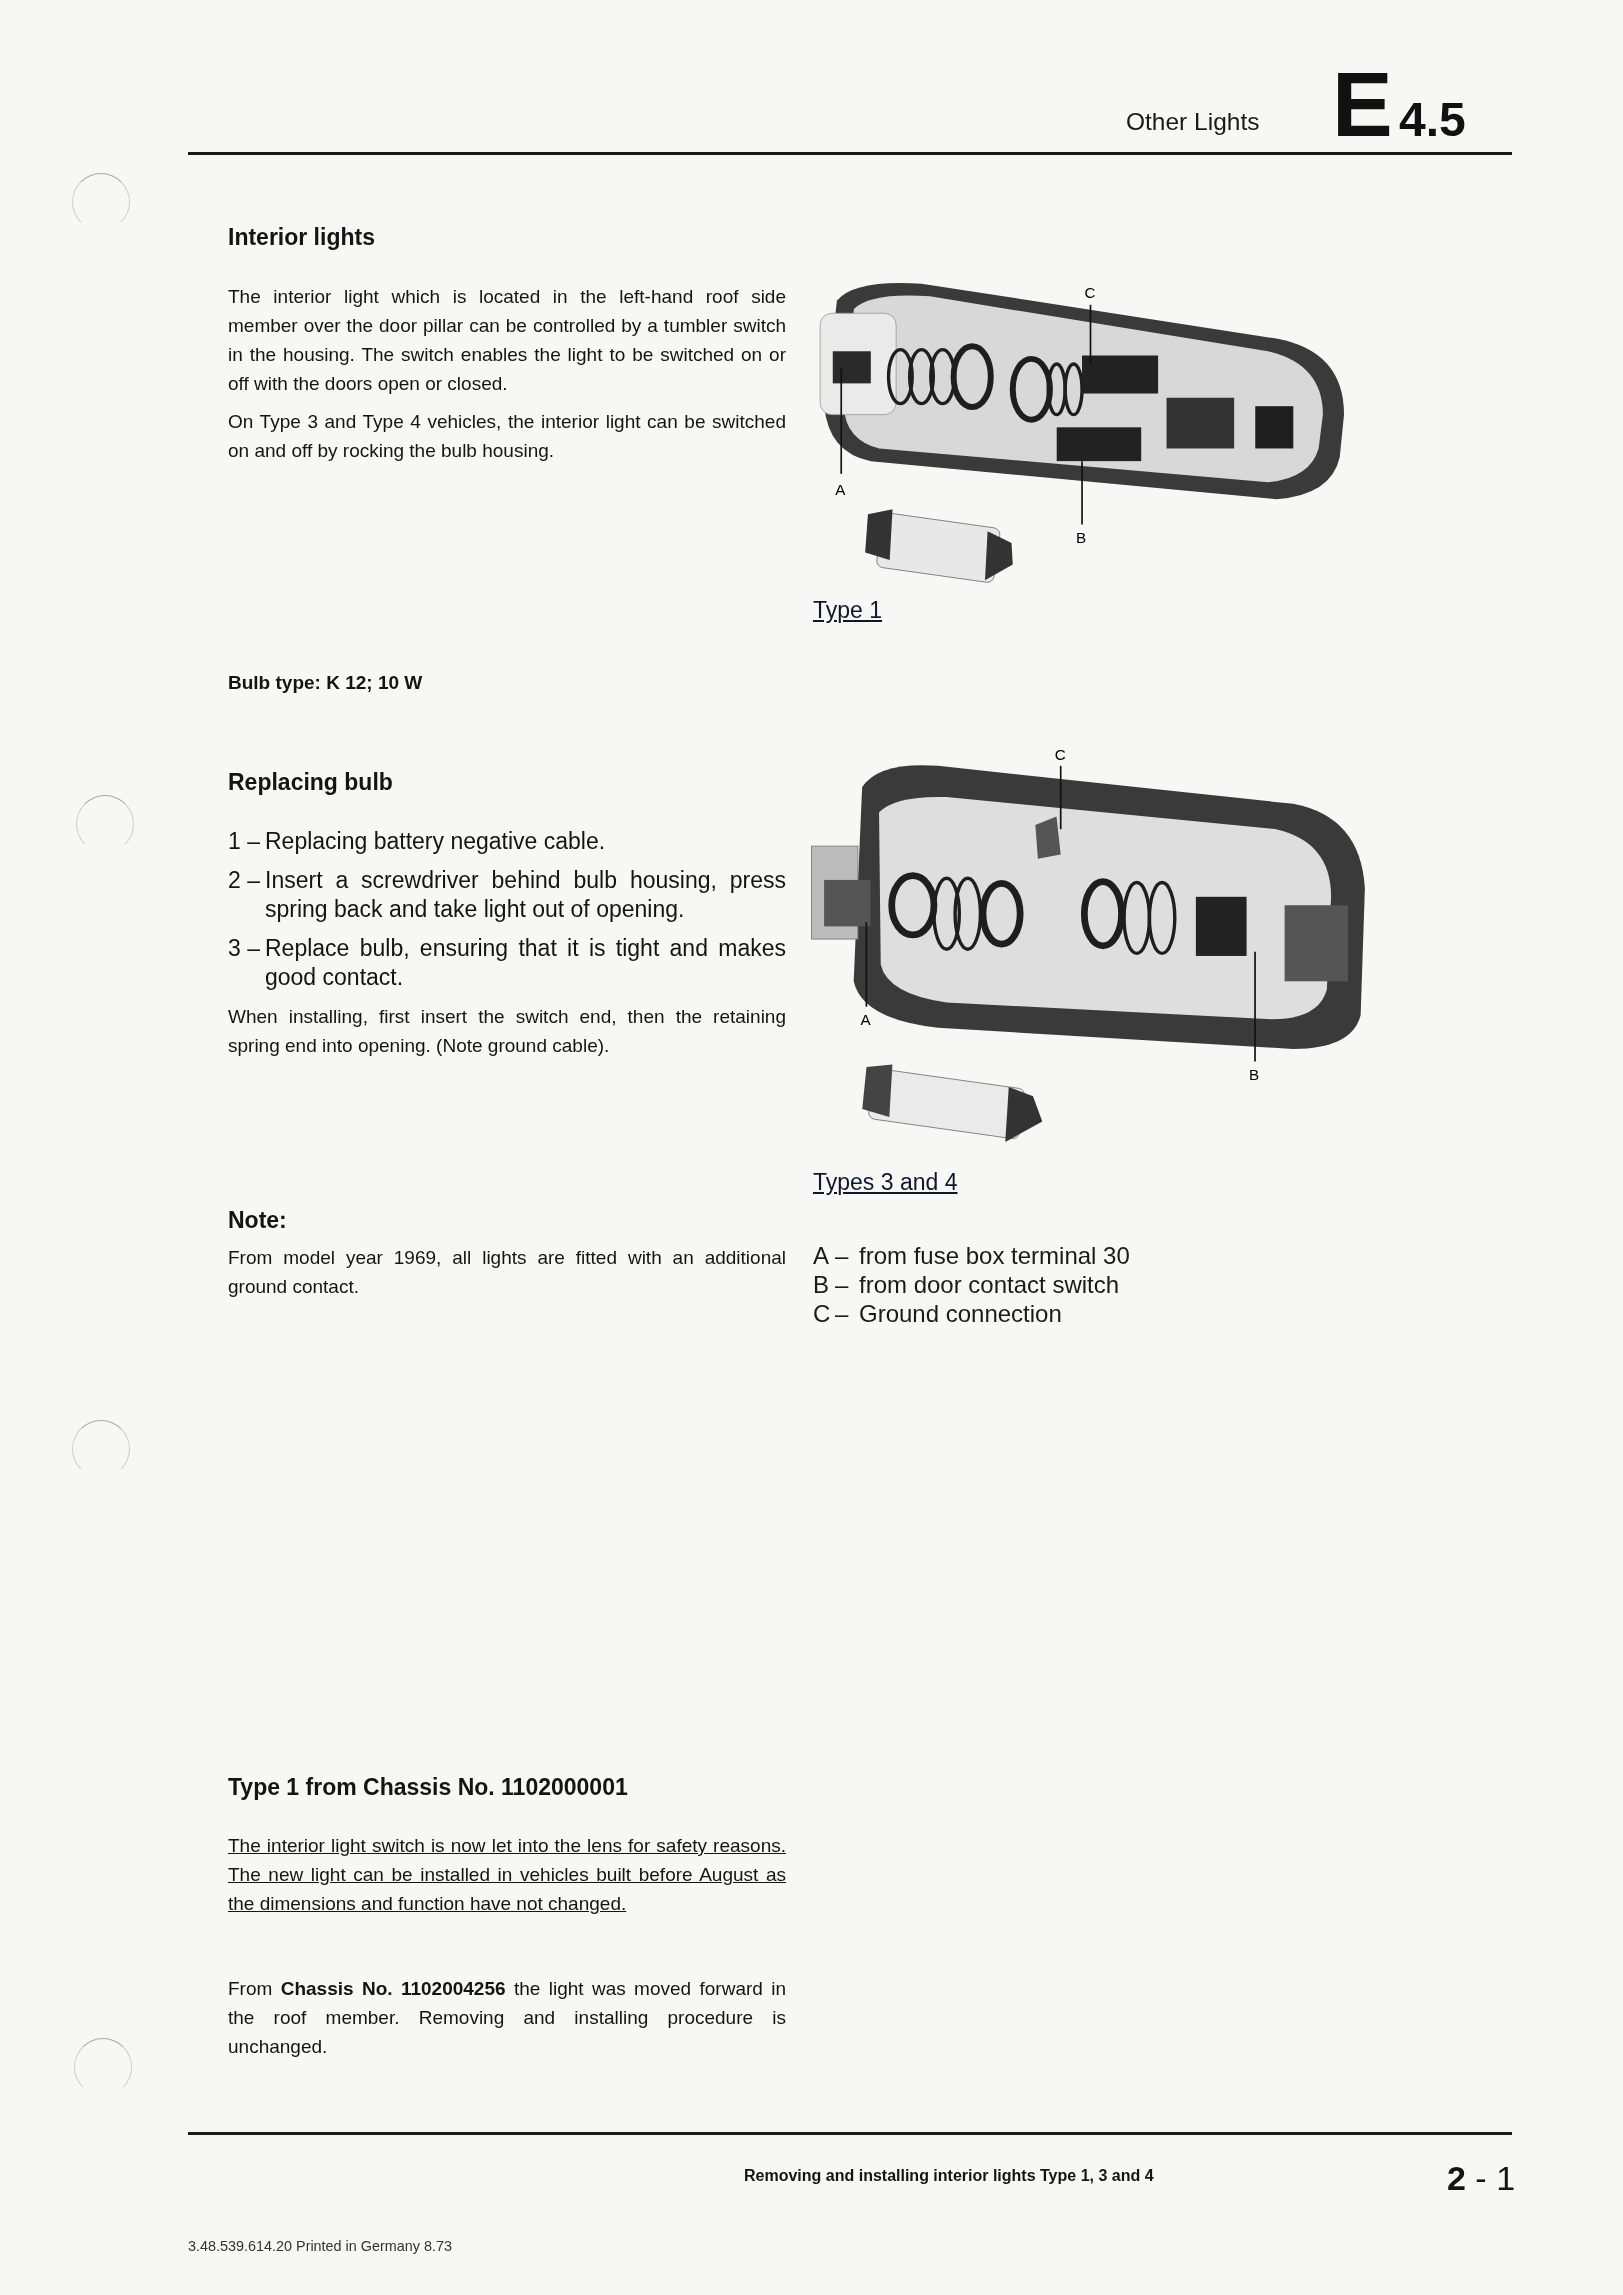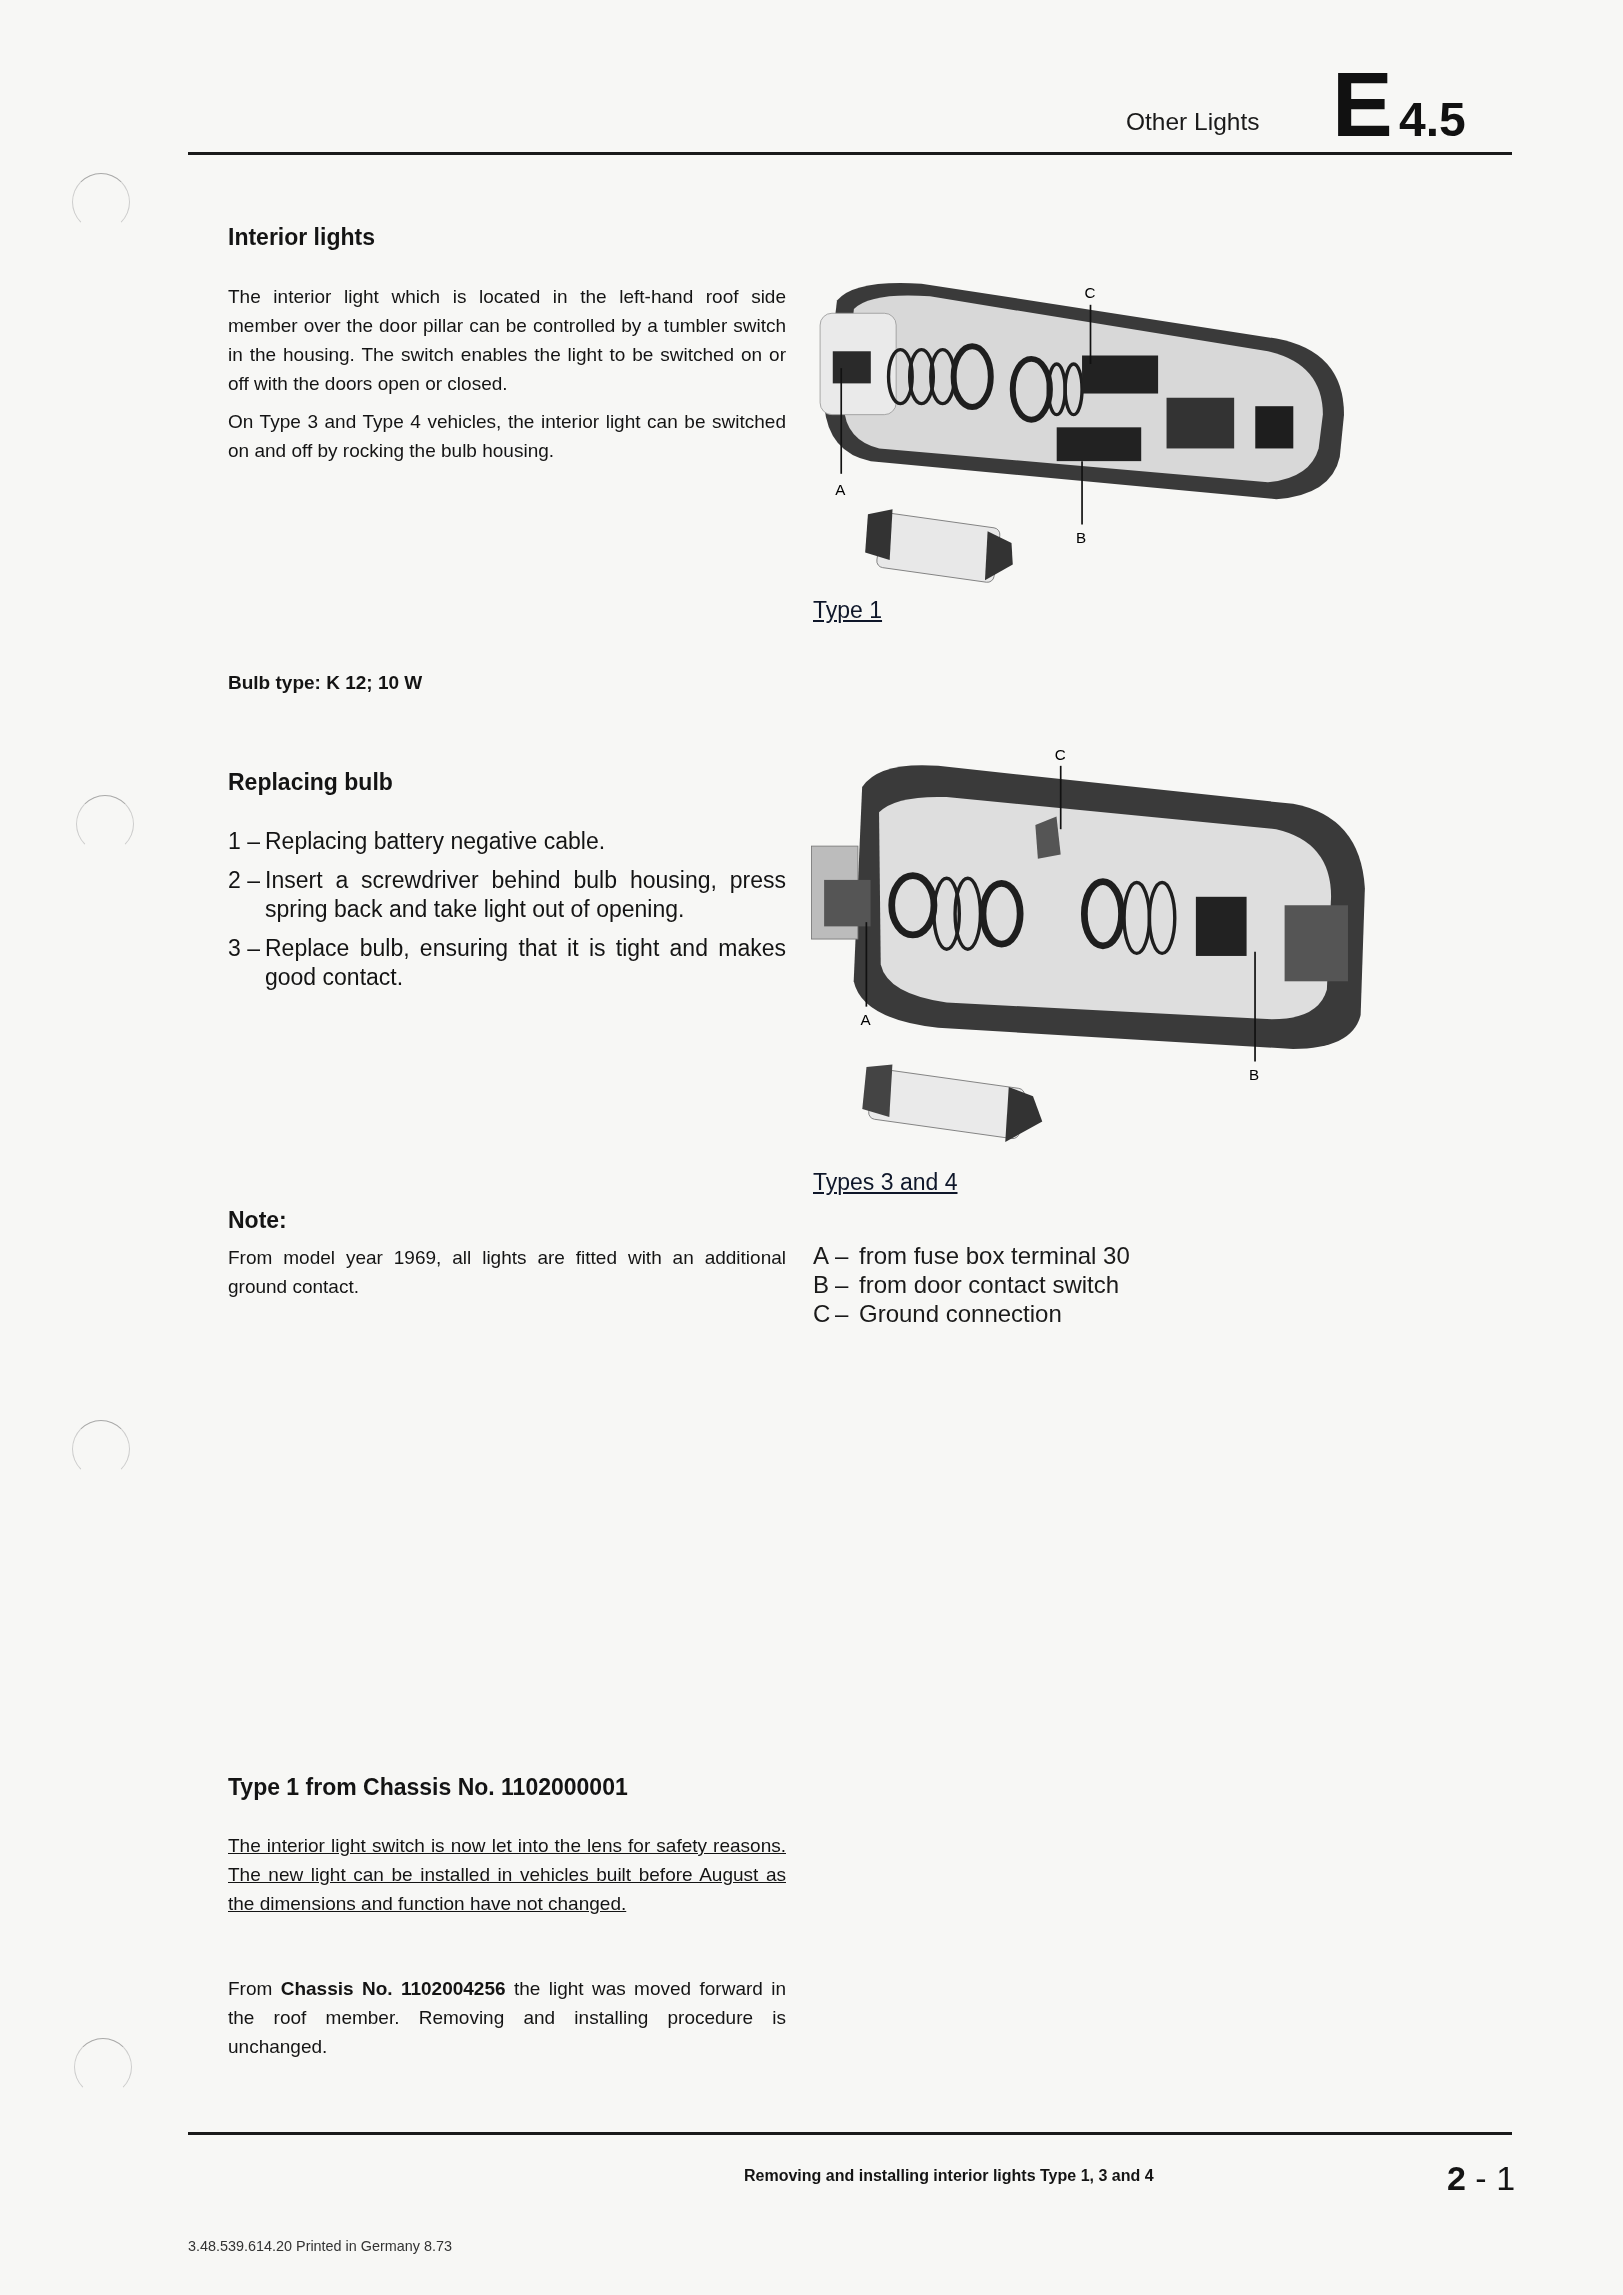--- a/index.html
+++ b/index.html
@@ -81,20 +81,21 @@
     <span class="txt">Replacing battery negative cable.</span>
   </div>
   <div class="step">
     <span class="num">2 –</span>
     <span class="txt">Insert a screwdriver behind bulb housing, press spring back and take light out of opening.</span>
   </div>
   <div class="step">
     <span class="num">3 –</span>
     <span class="txt">Replace bulb, ensuring that it is tight and makes good contact.</span>
   </div>
+  <div class="body-text">When installing, first insert the switch end, then the retaining spring end into opening. (Note ground cable).</div>
 </div>
 
 <div class="abs col-left h-bold" style="top:1207px;">Note:</div>
 <div class="abs col-left body-text" style="top:1243px;">From model year 1969, all lights are fitted with an additional ground contact.</div>
 
 <svg class="abs" style="left:803px; top:271px;" width="575" height="338" viewBox="0 0 680 400">
   <g>
     <path d="M40,35 Q60,10 140,15 L560,80 Q640,95 640,170 L635,220 Q625,265 560,270 L80,225 Q30,215 25,160 Z" fill="#3a3a3a"></path>
     <path d="M60,45 Q80,25 150,30 L550,95 Q615,110 615,170 L610,210 Q600,245 550,250 L90,210 Q50,200 48,160 Z" fill="#d8d8d8"></path>
     <rect x="20" y="50" width="90" height="120" rx="14" fill="#eaeaea" stroke="#999"></rect>

